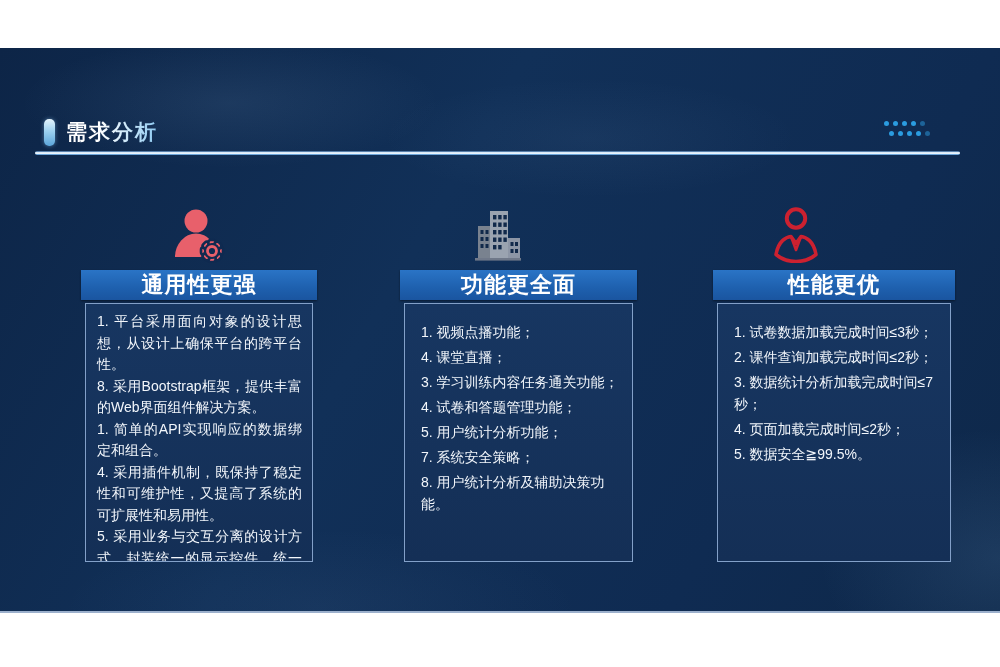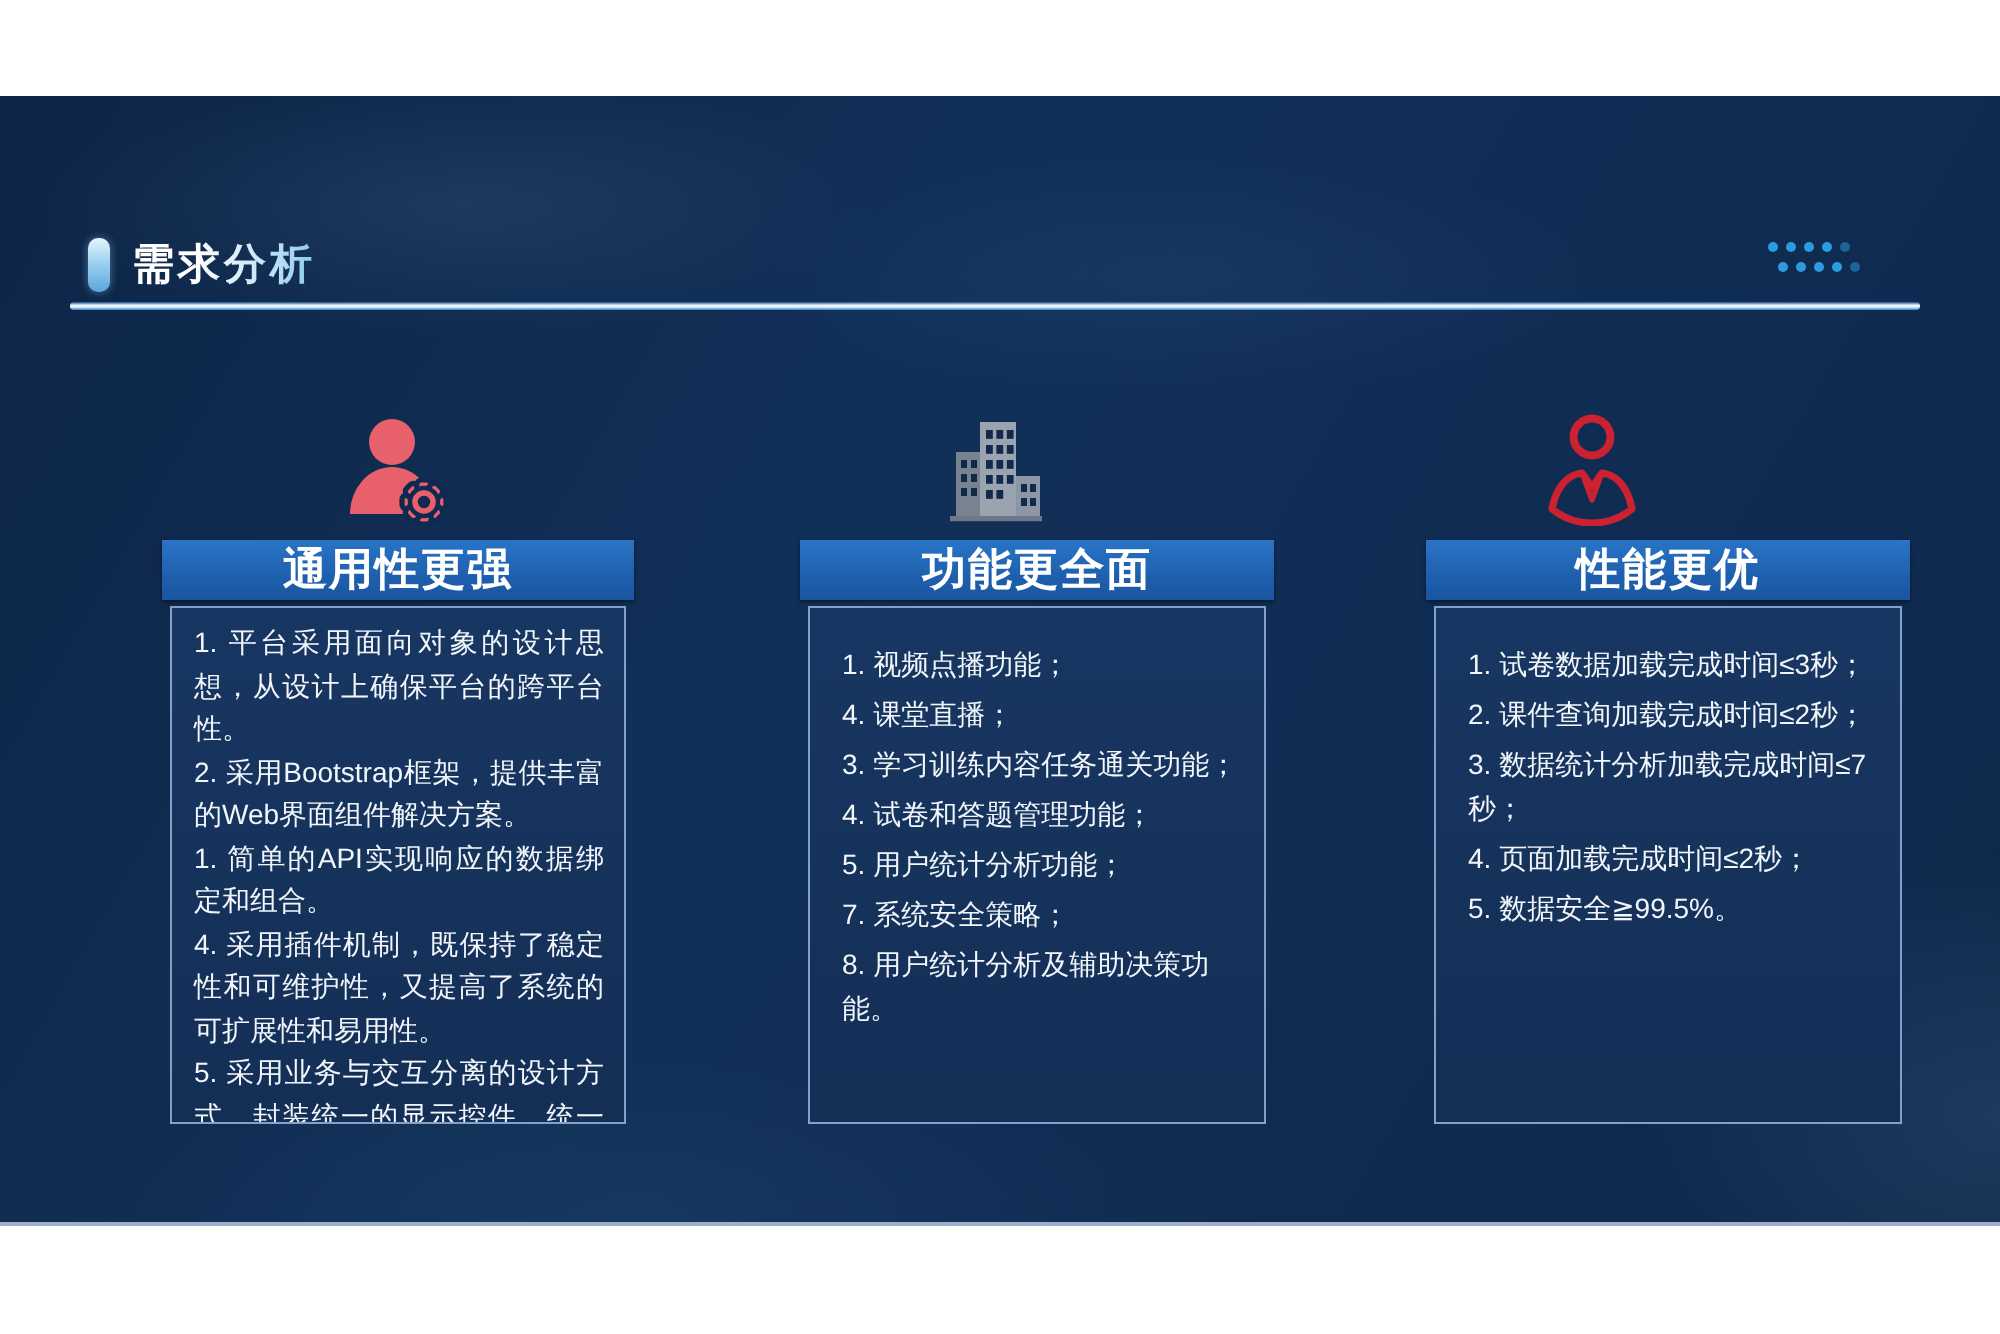--- a/index.html
+++ b/index.html
@@ -166,21 +166,21 @@
       <circle cx="29" cy="13.5" r="9.2" fill="none" stroke="#cc2130" stroke-width="4"></circle>
       <path d="M9 49.5 C11.5 35.5 19.5 32 24 31.5 L29 38.5 L34 31.5 C38.5 32 46.5 35.5 49 49.5 C43 54.5 35.5 56.5 29 56.5 C22.5 56.5 15 54.5 9 49.5 Z" fill="none" stroke="#cc2130" stroke-width="3.6" stroke-linejoin="round"></path>
       <path d="M24 31.5 L29 45 L34 31.5" fill="none" stroke="#cc2130" stroke-width="2.6" stroke-linejoin="round"></path>
     </svg>
   </div>
 
   <div class="card card-1">
     <div class="card-header">通用性更强</div>
     <div class="card-body">
         <div class="card-item">1. 平台采用面向对象的设计思想，从设计上确保平台的跨平台性。</div>
-        <div class="card-item">2. 采用Bootstrap框架，提供丰富的Web界面组件解决方案。</div>
+        <div class="card-item">8. 采用Bootstrap框架，提供丰富的Web界面组件解决方案。</div>
         <div class="card-item">1. 简单的API实现响应的数据绑定和组合。</div>
         <div class="card-item">4. 采用插件机制，既保持了稳定性和可维护性，又提高了系统的可扩展性和易用性。</div>
         <div class="card-item">5. 采用业务与交互分离的设计方式，封装统一的显示控件，统一处理模型数据的加载、存储问题。</div>
       </div>
   </div>
   <div class="card card-2">
     <div class="card-header">功能更全面</div>
     <div class="card-body">
         <div class="card-item">1. 视频点播功能；</div>
         <div class="card-item">4. 课堂直播；</div>

